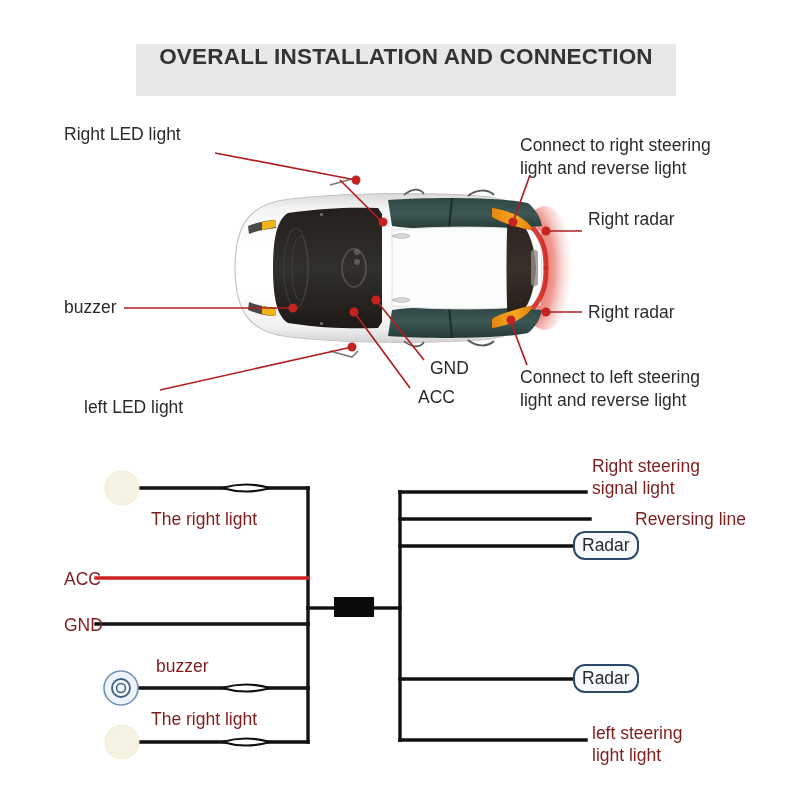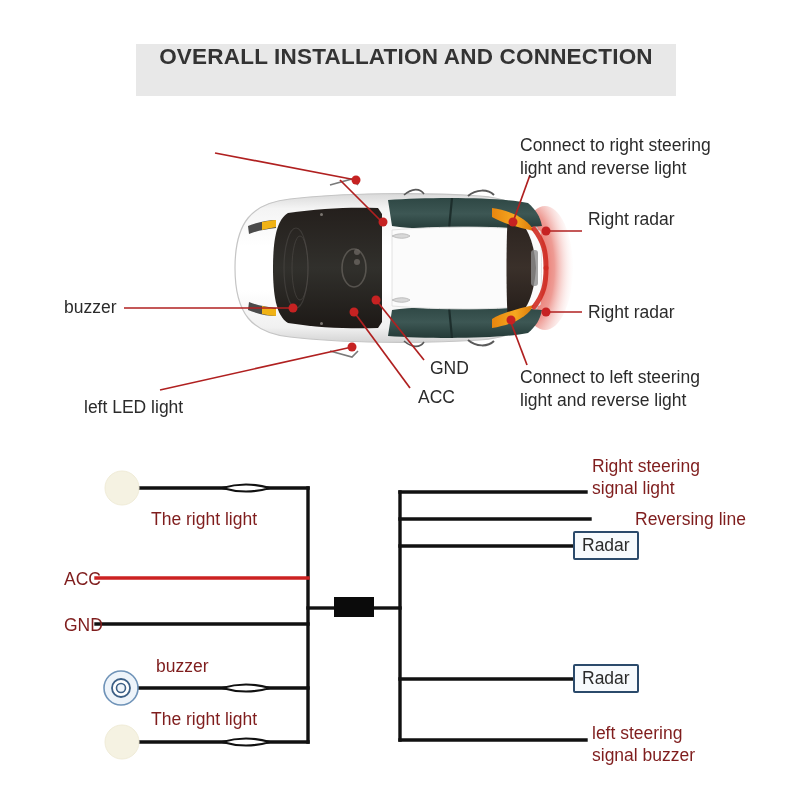--- a/index.html
+++ b/index.html
@@ -67,21 +67,21 @@
   .wlbl {
     position: absolute;
     font-size: 17.5px;
     color: #7f1d1d;
     line-height: 1.28;
     white-space: pre-line;
   }
   .radar-box {
     position: absolute;
     border: 2px solid #2b4a6b;
-    border-radius: 2px;
+    border-radius: 12px;
     background: #f7fafd;
     font-size: 17.5px;
     color: #2b2b2b;
     padding: 2px 7px 3px 7px;
     line-height: 1.15;
   }
 </style>
 </head>
 <body>
 
@@ -226,20 +226,21 @@
       <circle cx="352" cy="347" r="4.5"></circle>
       <circle cx="513" cy="222" r="4.5"></circle>
       <circle cx="546" cy="231" r="4.5"></circle>
       <circle cx="546" cy="312" r="4.5"></circle>
       <circle cx="511" cy="320" r="4.5"></circle>
       <circle cx="376" cy="300" r="4.5"></circle>
       <circle cx="354" cy="312" r="4.5"></circle>
     </g>
   </svg>
 
+  <div class="lbl" style="left:64px; top:123px;">Right LED light</div>
 
   <div class="lbl" style="left:64px; top:296px;">buzzer</div>
 
   <div class="lbl" style="left:84px; top:396px;">left LED light</div>
 
   <div class="lbl" style="left:520px; top:134px;">Connect to right steering
 light and reverse light</div>
 
   <div class="lbl" style="left:588px; top:208px;">Right radar</div>
 
@@ -310,15 +311,15 @@
   <div class="wlbl" style="left:592px; top:455px;">Right steering
 signal light</div>
 
   <div class="wlbl" style="left:595px; top:508px;margin-left:40px;">Reversing line</div>
 
   <div class="radar-box" style="left:573px; top:531px;">Radar</div>
 
   <div class="radar-box" style="left:573px; top:664px;">Radar</div>
 
   <div class="wlbl" style="left:592px; top:722px;">left steering
-signal buzzer</div>
+light light</div>
 
 </div>
 
 </body></html>

